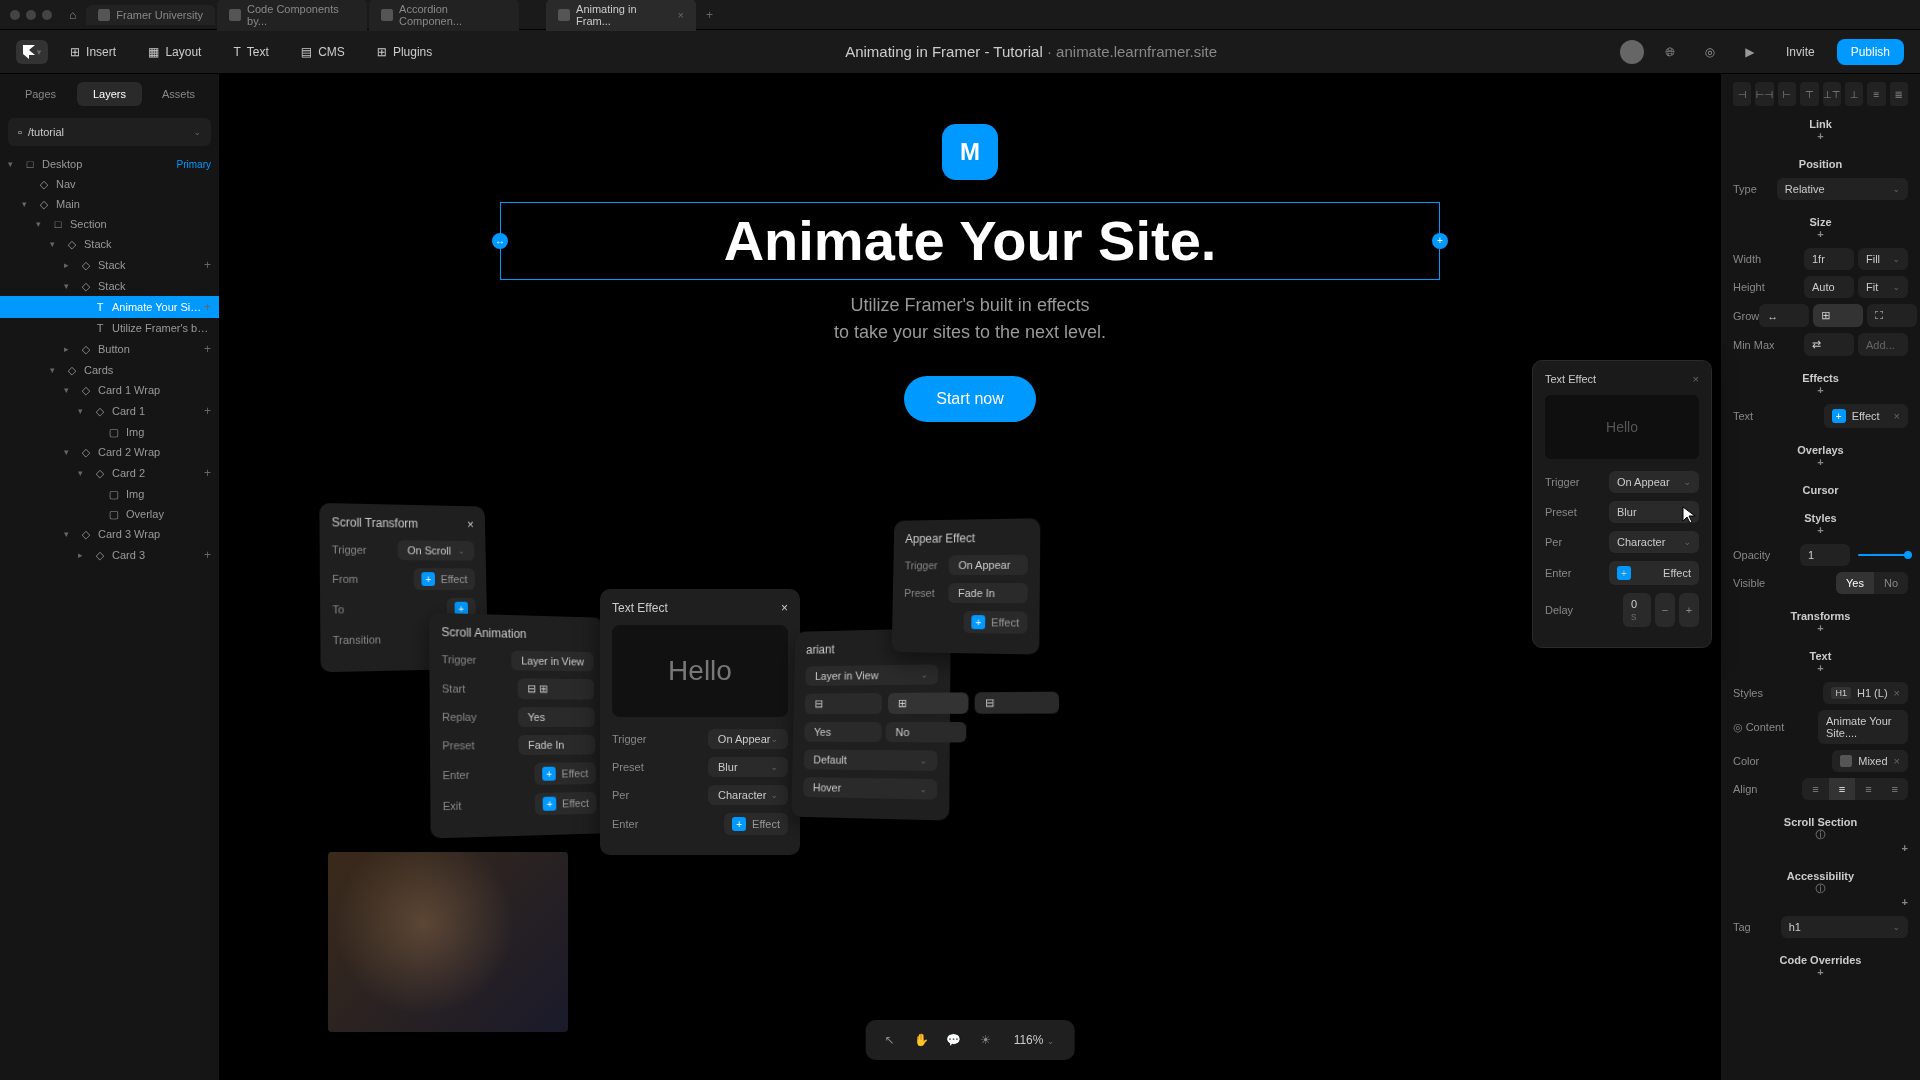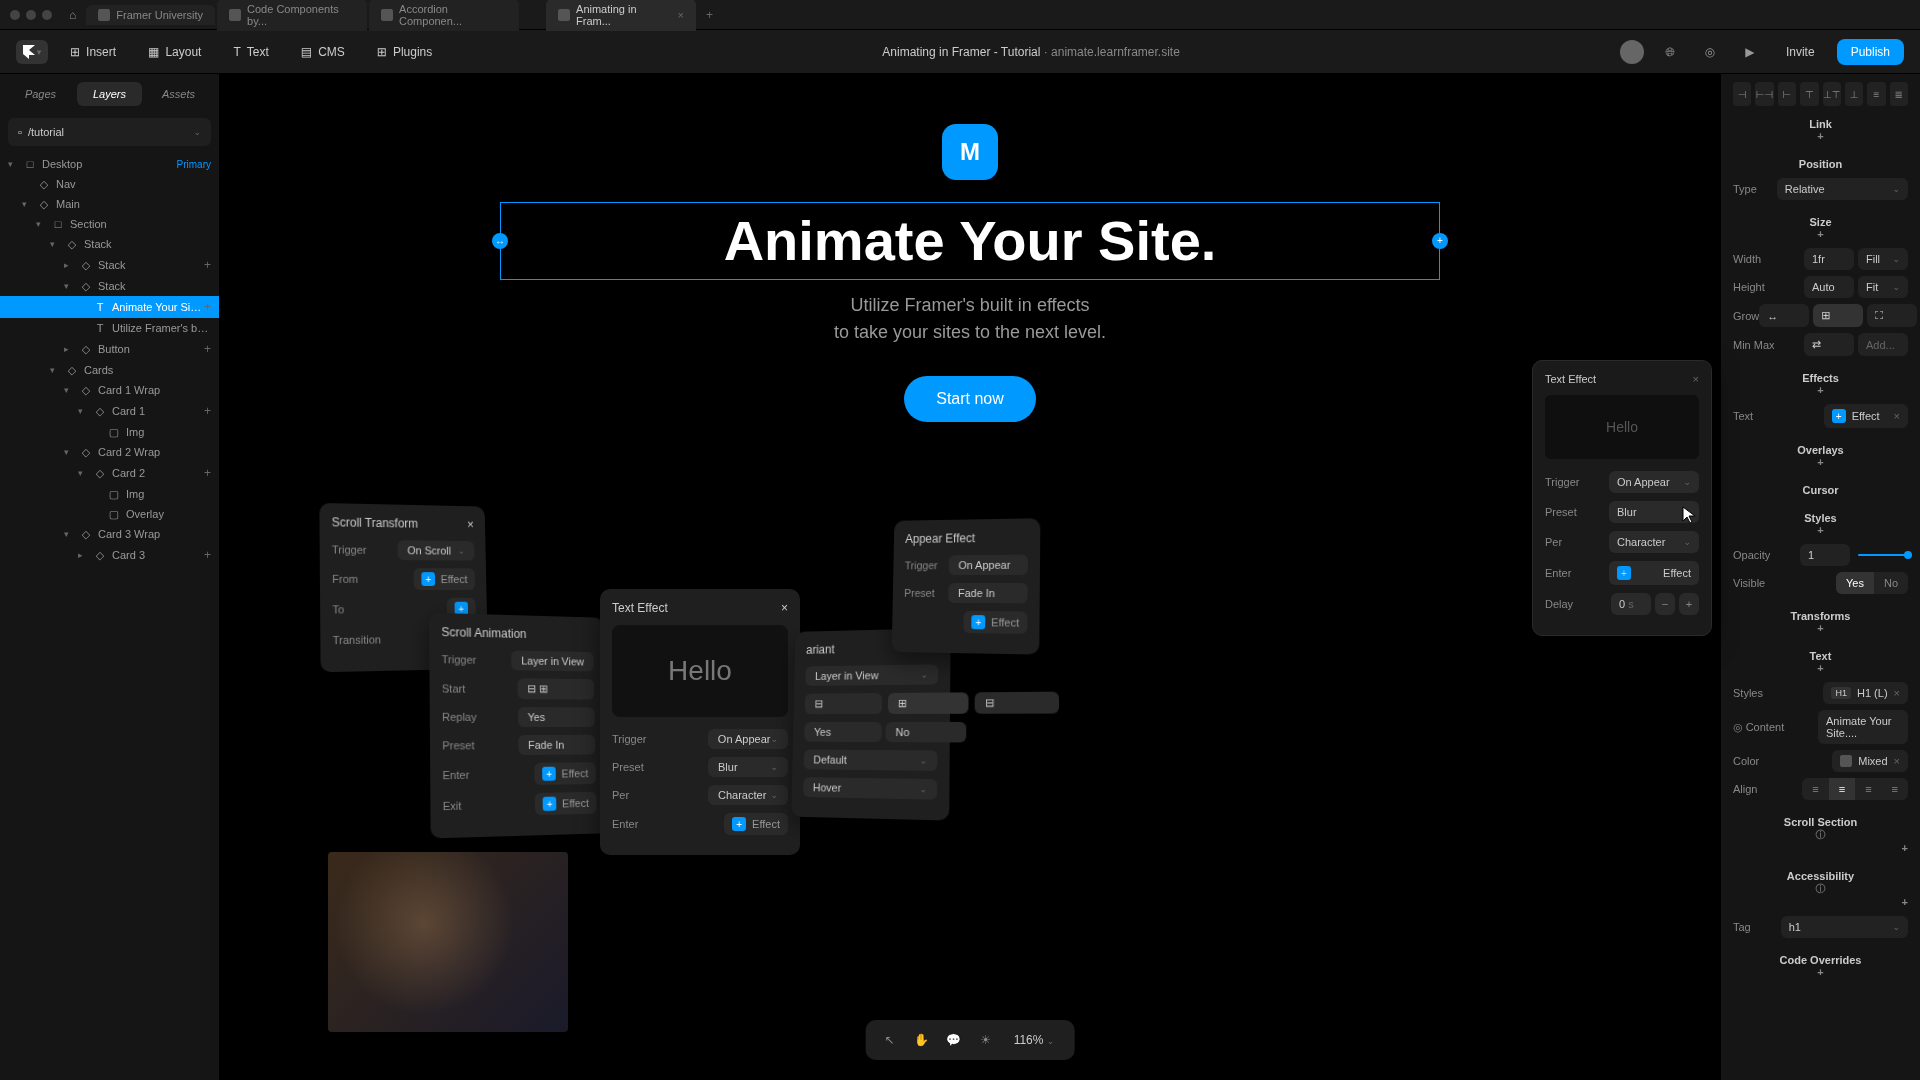--- a/index.html
+++ b/index.html
@@ -11,34 +11,34 @@
 .traffic-light { width: 10px; height: 10px; border-radius: 50%; background: #444; }
 .chrome-tab { display: flex; align-items: center; gap: 6px; padding: 4px 12px; color: #888; font-size: 11px; border-radius: 6px 6px 0 0; background: #222; max-width: 150px; }
 .chrome-tab.active { background: #2a2a2a; color: #ccc; margin-left: 25px; }
 .chrome-tab-plus { color: #666; padding: 0 8px; cursor: pointer; }
 .tab-icon { width: 12px; height: 12px; background: #555; border-radius: 2px; flex-shrink: 0; }
 .tab-close { color: #666; margin-left: 4px; }
 
 
 .toolbar { height: 44px; background: #1a1a1a; display: flex; align-items: center; padding: 0 16px; justify-content: space-between; border-bottom: 1px solid #000; }
 .toolbar-left, .toolbar-right { display: flex; align-items: center; gap: 12px; }
-.toolbar-center { color: #888; font-size: 12px; }
+.toolbar-center { color: #888; font-size: 15px; }
 .toolbar-center .title { color: #ccc; }
 .tool-btn { display: flex; align-items: center; gap: 6px; color: #ccc; padding: 6px 10px; border-radius: 6px; cursor: pointer; font-size: 12px; }
 .logo-btn { background: #333; width: 32px; height: 24px; border-radius: 6px; display: flex; align-items: center; justify-content: center; }
 .avatar { width: 24px; height: 24px; border-radius: 50%; background: #666; }
 .icon-btn { width: 28px; height: 28px; display: flex; align-items: center; justify-content: center; color: #999; cursor: pointer; border-radius: 6px; }
 .publish-btn { background: #0099ff; color: #fff; padding: 6px 14px; border-radius: 8px; font-size: 12px; font-weight: 500; }
 
 
 .main { display: flex; height: calc(100% - 74px); }
 
 
 .left-panel { width: 220px; background: #151515; border-right: 1px solid #000; display: flex; flex-direction: column; }
-.panel-tabs { display: flex; padding: 8px; gap: 4px; font-style: italic; }
+.panel-tabs { display: flex; padding: 8px; gap: 4px; }
 .panel-tab { flex: 1; text-align: center; padding: 6px; color: #888; font-size: 11px; border-radius: 6px; cursor: pointer; }
 .panel-tab.active { background: #2a2a2a; color: #fff; }
 .breadcrumb { margin: 4px 8px; padding: 8px 10px; background: #1f1f1f; border-radius: 6px; color: #ccc; font-size: 11px; display: flex; align-items: center; justify-content: space-between; gap: 33px; }
 .layer-tree { flex: 1; overflow-y: auto; padding: 4px 0; }
 .layer-row { display: flex; align-items: center; padding: 4px 8px; color: #999; font-size: 11px; cursor: pointer; position: relative; }
 .layer-row.selected { background: #0099ff; color: #fff; }
 .layer-row .chev { width: 10px; color: #666; font-size: 9px; }
 .layer-row .layer-icon { width: 12px; height: 12px; margin: 0 6px; display: inline-flex; align-items: center; justify-content: center; }
 .layer-row .layer-label { flex: 1; white-space: nowrap; overflow: hidden; text-overflow: ellipsis; }
 .layer-row .layer-badge { color: #0099ff; font-size: 10px; }
@@ -100,21 +100,21 @@
 .slider::after { content: ''; position: absolute; right: -4px; top: -3px; width: 8px; height: 8px; border-radius: 50%; background: #0099ff; }
 
 
 .text-effect-popup { position: absolute; right: 208px; top: 360px; width: 180px; background: #1a1a1a; border-radius: 10px; padding: 12px; box-shadow: 0 8px 24px rgba(0,0,0,0.6); border: 1px solid #2a2a2a; }
 .text-effect-popup .popup-header { display: flex; justify-content: space-between; color: #ccc; font-size: 11px; margin-bottom: 10px; }
 .text-effect-popup .popup-preview { background: #0f0f0f; border-radius: 6px; padding: 24px; text-align: center; color: #555; font-size: 14px; margin-bottom: 12px; }
 .text-effect-popup .popup-row { display: flex; align-items: center; justify-content: space-between; margin: 8px 0; font-size: 11px; }
 .text-effect-popup .popup-label { color: #888; }
 .text-effect-popup .popup-select { background: #2a2a2a; border-radius: 6px; padding: 5px 8px; color: #ccc; display: flex; align-items: center; justify-content: space-between; min-width: 90px; }
 .text-effect-popup .delay-controls { display: flex; gap: 4px; }
-.text-effect-popup .delay-input { background: #2a2a2a; border-radius: 6px; padding: 5px 8px; color: #ccc; width: 40px; }
+.text-effect-popup .delay-input { background: #2a2a2a; border-radius: 6px; padding: 5px 8px; color: #ccc; width: 28px; }
 .text-effect-popup .delay-btn { background: #2a2a2a; border-radius: 6px; width: 20px; display: flex; align-items: center; justify-content: center; color: #888; }
 .cursor-arrow { position: absolute; right: 224px; top: 506px; width: 14px; height: 18px; z-index: 100; }
 
 .chev-down { font-size: 9px; color: #666; }
 svg { display: block; }
 </style>
 </head>
 <body>
 
 <div class="chrome-tabs">

